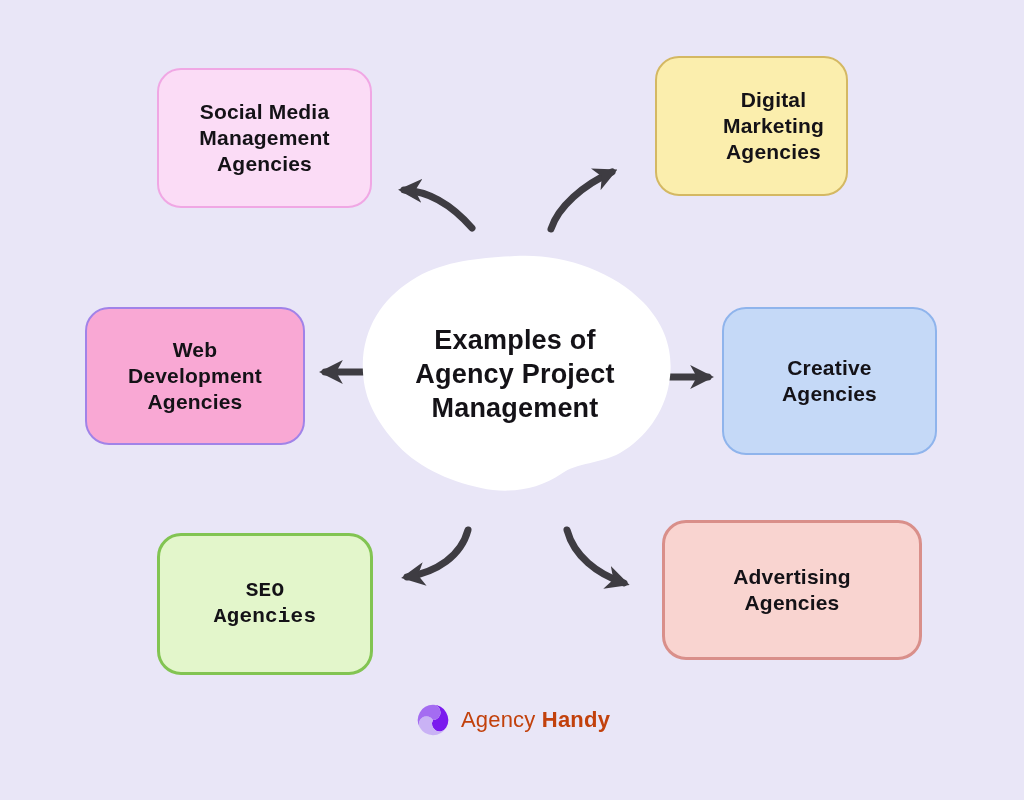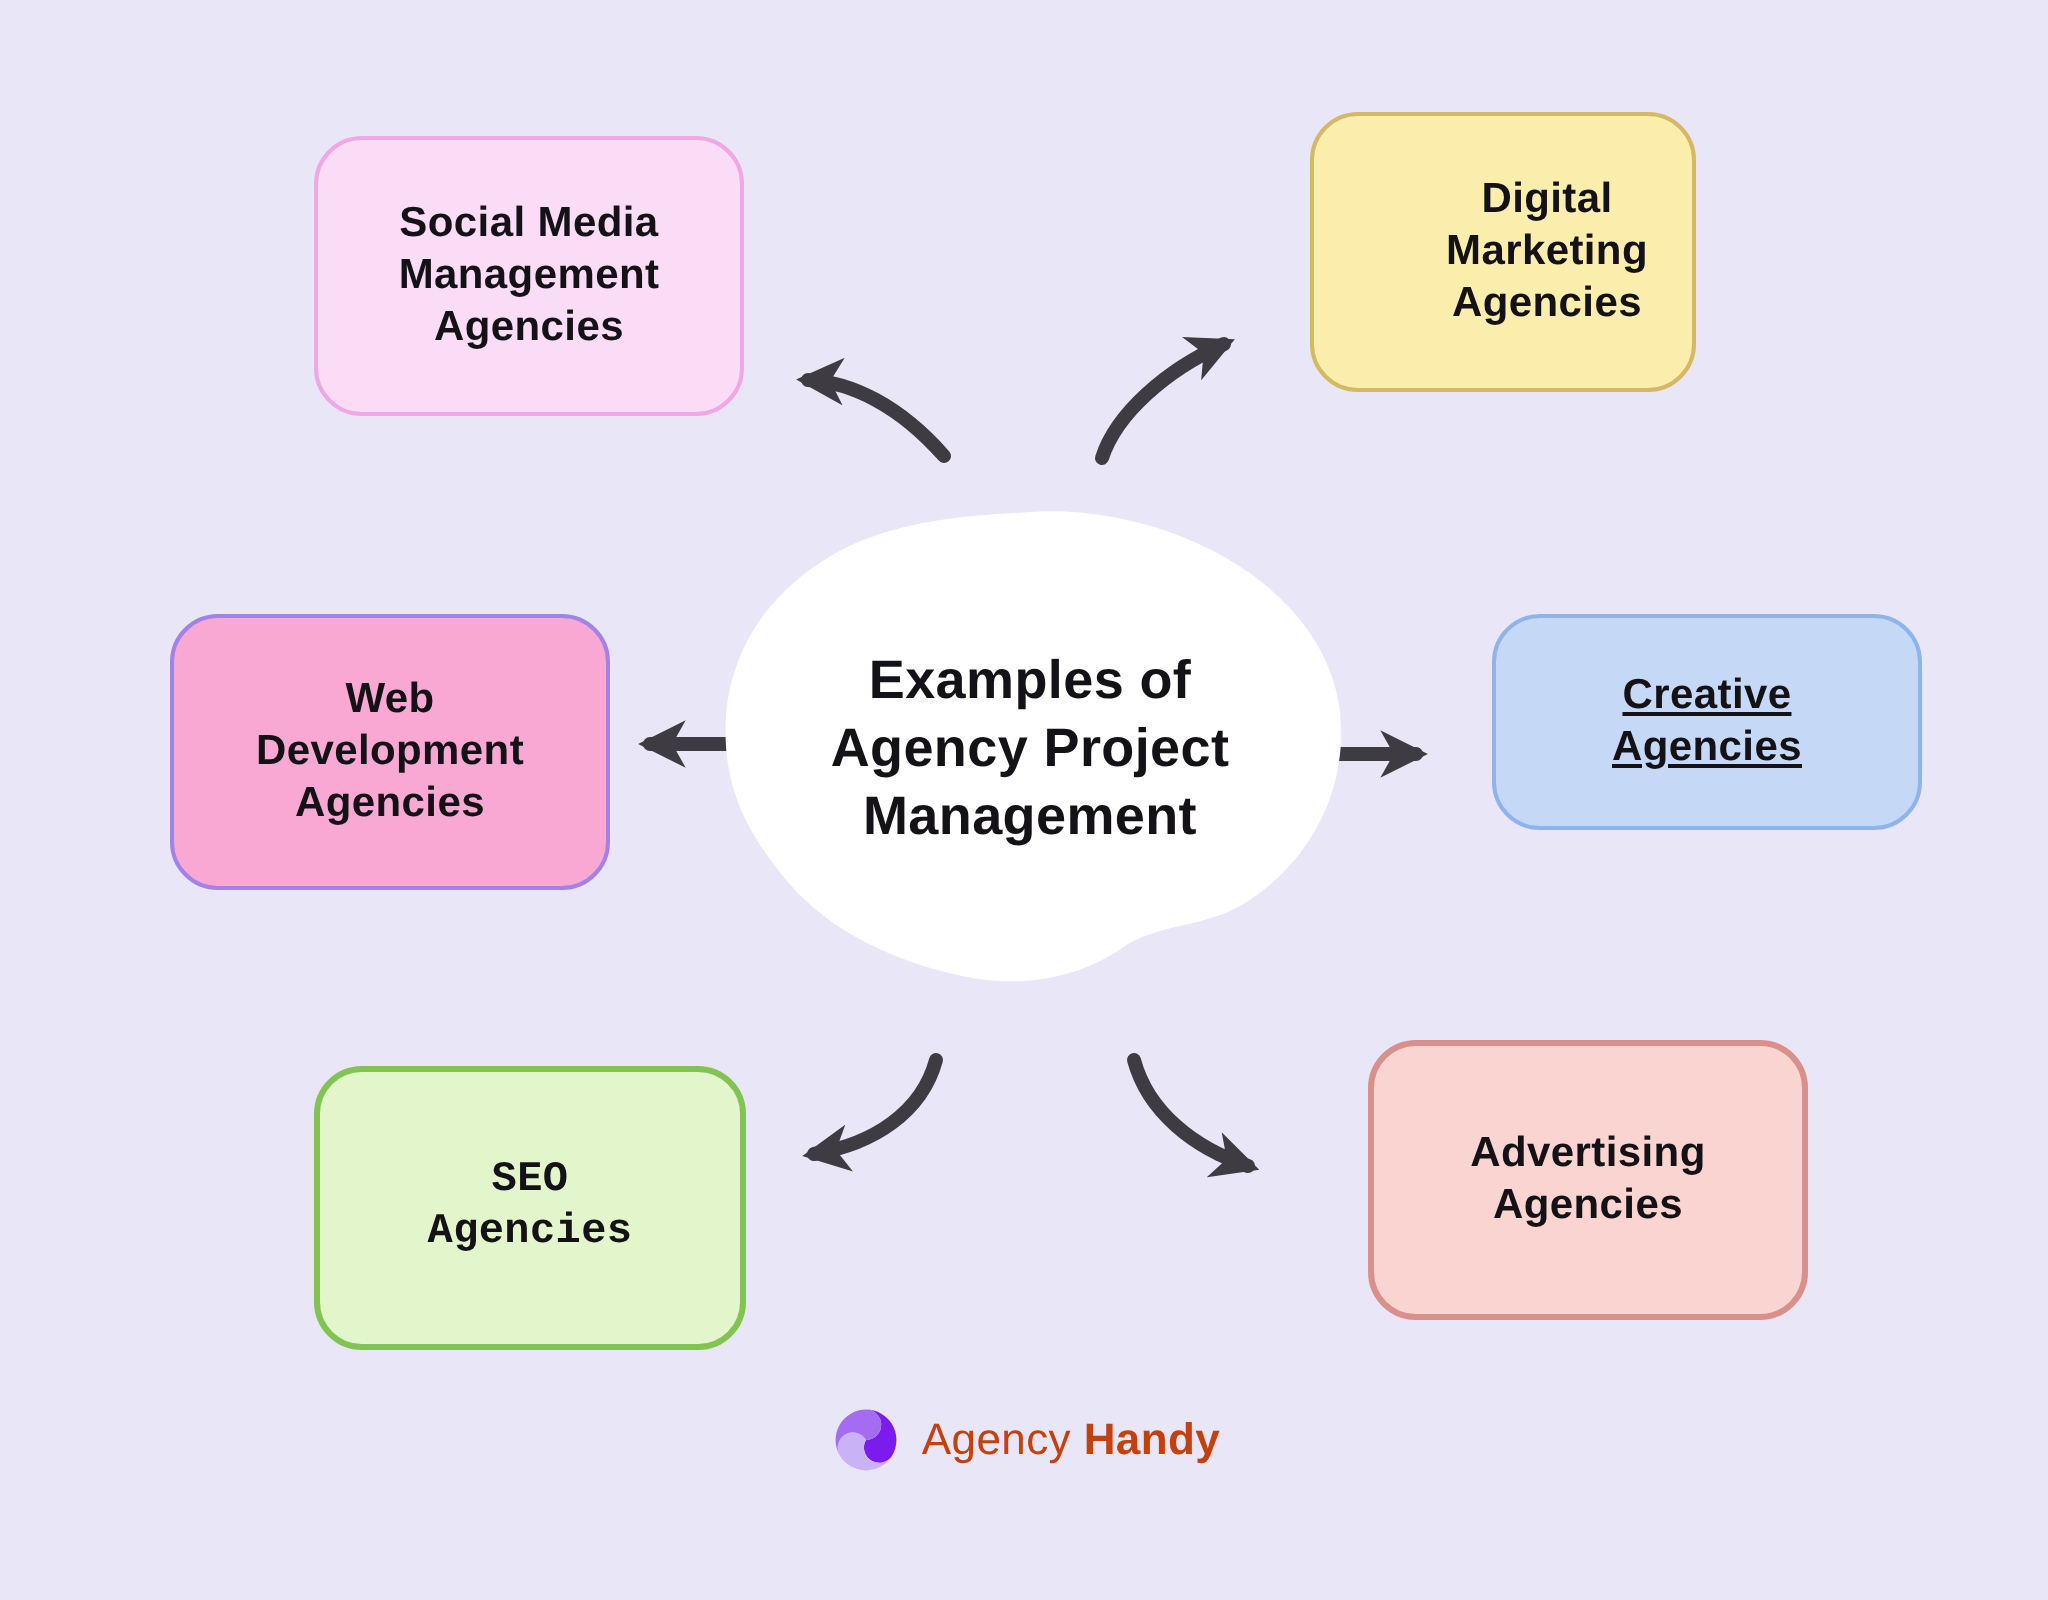--- a/index.html
+++ b/index.html
@@ -35,23 +35,23 @@
     border-radius:24px;
     border:2px solid transparent;
     font-size:21px; font-weight:700; line-height:1.24;
     color:#141217; letter-spacing:0.2px;
     white-space:pre-line;
     box-sizing:border-box;
   }
   .node-0 { left:157px; top:68px;  width:215px; height:140px; }
   .node-1 { left:655px; top:56px;  width:193px; height:140px;padding-left:44px; }
   .node-2 { left:85px;  top:307px; width:220px; height:138px; }
-  .node-3 { left:746px; top:307px; width:215px; height:108px;text-decoration:underline; }
+  .node-3 { left:722px; top:307px; width:215px; height:148px; }
   .node-4 { left:157px; top:533px; width:216px; height:142px; border-width:3px;font-family:Liberation Mono, monospace; }
-  .node-5 { left:684px; top:520px; width:220px; height:140px; border-width:3px; }
+  .node-5 { left:662px; top:520px; width:260px; height:140px; border-width:3px; }
 
   .logo {
     position:absolute; z-index:3;
     left:0; right:0; top:698px; height:44px;
     display:flex; align-items:center; justify-content:center;
     gap:9px;
   }
   .logo-icon { width:38px; height:38px; display:block; }
   .logo-text { font-size:22px; color:#c2410c; letter-spacing:0.2px; }
   .logo-text .regular { font-weight:400; }

